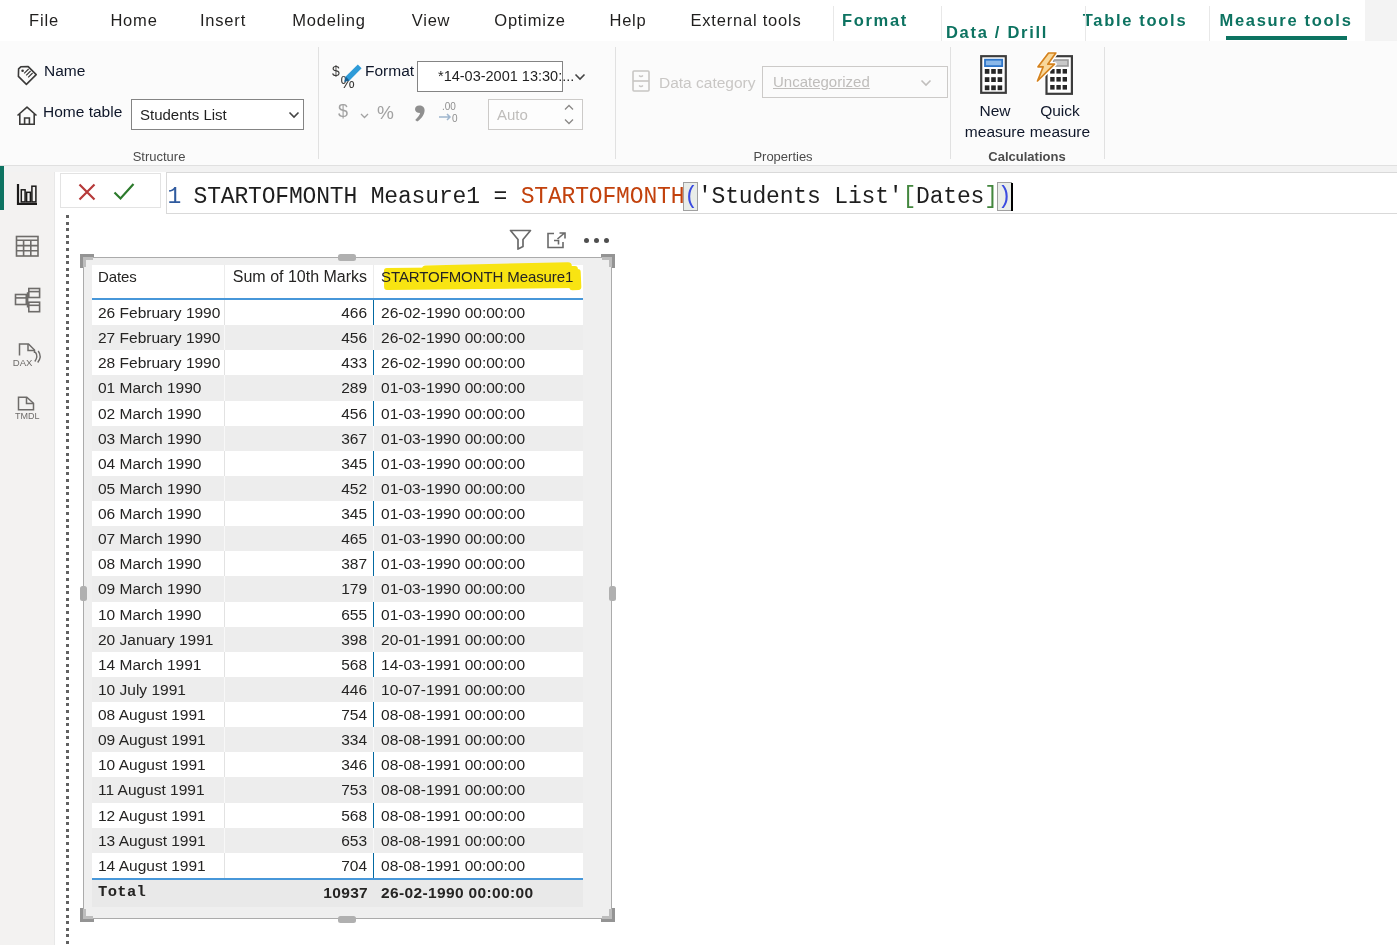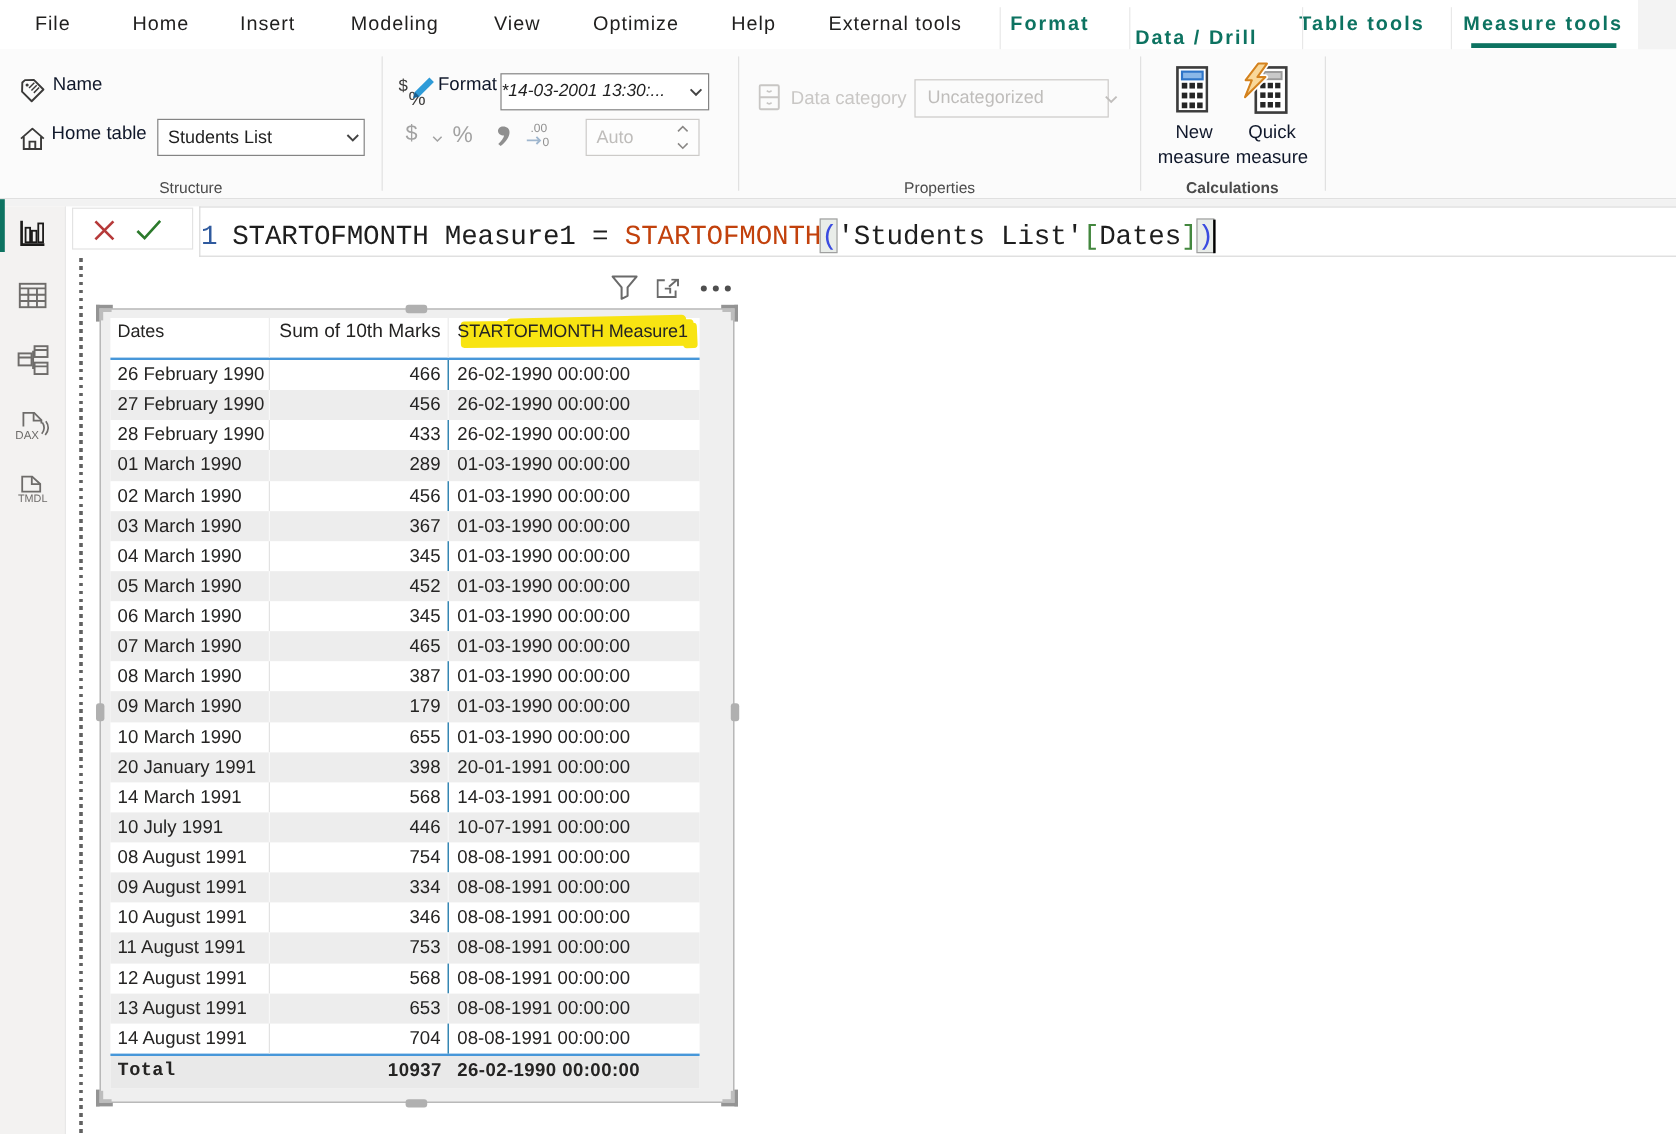--- a/index.html
+++ b/index.html
@@ -99,21 +99,21 @@
       <path d="M1.5 1.5 L6 6 L10.5 1.5"></path>
     </svg>
 
     <svg class="abs" style="left:332px;top:22px;" width="32" height="28" viewBox="0 0 32 28">
       <text x="0" y="12.5" font-size="14" fill="#3b3a39" font-family="Liberation Sans">$</text>
       <text x="8.5" y="24.5" font-size="16" fill="#3b3a39" font-family="Liberation Sans">%</text>
       <path d="M25.8 1.5 L29.6 5.3 L17.5 17.4 L12.4 18.7 L13.7 13.6 Z" fill="#2e9bd8"></path>
       <path d="M13.7 13.6 L12.4 18.7 L17.5 17.4 Z" fill="#1a5f91"></path>
     </svg>
     <div class="rlabel" style="left:365px;top:21px;">Format</div>
-    <div class="rbox" style="left:417px;top:20px;width:174px;height:31px;line-height:29px;padding-left:0;font-size:14.5px;font-style:italic;">*14-03-2001 13:30:...</div>
+    <div class="rbox" style="left:417px;top:20px;width:146px;height:31px;line-height:29px;padding-left:20px;font-size:14.5px;">*14-03-2001 13:30:...</div>
     <svg class="chev" style="left:574px;top:32px;" width="12" height="8" viewBox="0 0 12 8" fill="none" stroke="#444" stroke-width="1.6">
       <path d="M1.5 1.5 L6 6 L10.5 1.5"></path>
     </svg>
     <div class="abs" style="left:338px;top:60px;font-size:18px;color:#a2a2a2;">$</div>
     <svg class="chev" style="left:360px;top:72px;" width="9" height="6" viewBox="0 0 9 6" fill="none" stroke="#a2a2a2" stroke-width="1.3">
       <path d="M1 1 L4.5 4.5 L8 1"></path>
     </svg>
     <div class="abs" style="left:377px;top:61px;font-size:19px;color:#a2a2a2;">%</div>
     <svg class="abs" style="left:412px;top:64px;" width="15" height="18" viewBox="0 0 15 18">
       <path d="M7.2 0.5 C10.6 0.5 12.6 2.4 12.6 5.2 C12.6 9 9.8 13.4 5.2 16.6 L3.2 14.9 C6 12.5 7.6 10.2 8.1 8 C5 8 3 6.4 3 4.2 C3 2 4.8 0.5 7.2 0.5 Z" fill="#8f8f8f"></path>
@@ -131,21 +131,21 @@
       <path d="M1 1.5 L5 5.5 L9 1.5"></path>
     </svg>
 
     <svg class="abs" style="left:632px;top:29px;" width="19" height="23" viewBox="0 0 19 23" fill="none" stroke="#c8c6c4" stroke-width="1.6">
       <rect x="1" y="1" width="16" height="20" rx="1"></rect>
       <path d="M1 11 H17"></path>
       <path d="M7 5.5 Q9 7.5 11 5.5" stroke-width="1.3"></path>
       <path d="M7 15.5 Q9 17.5 11 15.5" stroke-width="1.3"></path>
     </svg>
     <div class="rlabel dis" style="left:659px;top:33px;">Data category</div>
-    <div class="rbox dis" style="left:762px;top:25px;width:162px;height:32px;line-height:30px;padding-left:10px;">Uncategorized</div>
+    <div class="rbox dis" style="left:762px;top:25px;width:186px;height:32px;line-height:30px;padding-left:10px;text-decoration:underline;">Uncategorized</div>
     <svg class="chev" style="left:920px;top:38px;" width="12" height="8" viewBox="0 0 12 8" fill="none" stroke="#c0bebc" stroke-width="1.6">
       <path d="M1.5 1.5 L6 6 L10.5 1.5"></path>
     </svg>
 
     <svg class="abs" style="left:980px;top:14px;" width="27" height="39" viewBox="0 0 27 39">
       <rect x="1.2" y="1.2" width="24.6" height="36.6" fill="#fff" stroke="#3c3c3c" stroke-width="2.2"></rect>
       <rect x="5" y="4.7" width="17.2" height="6.4" fill="#8bb8e8" stroke="#2e75c8" stroke-width="1.8"></rect>
       <g fill="#262626">
         <rect x="4.8" y="14" width="4.6" height="4.8"></rect>
         <rect x="11.2" y="14" width="4.6" height="4.8"></rect>

